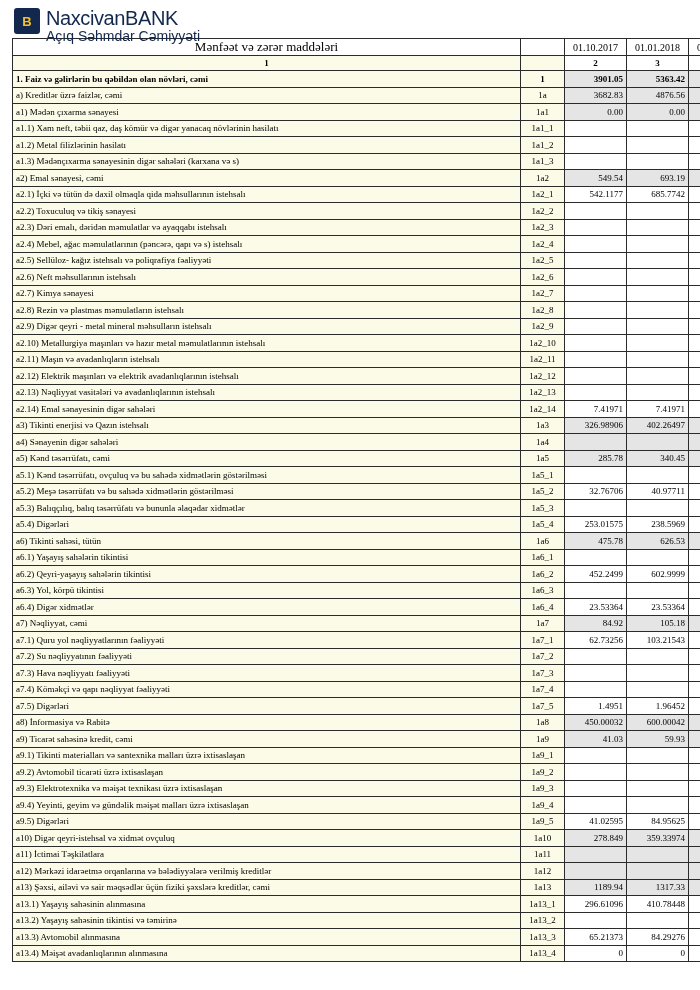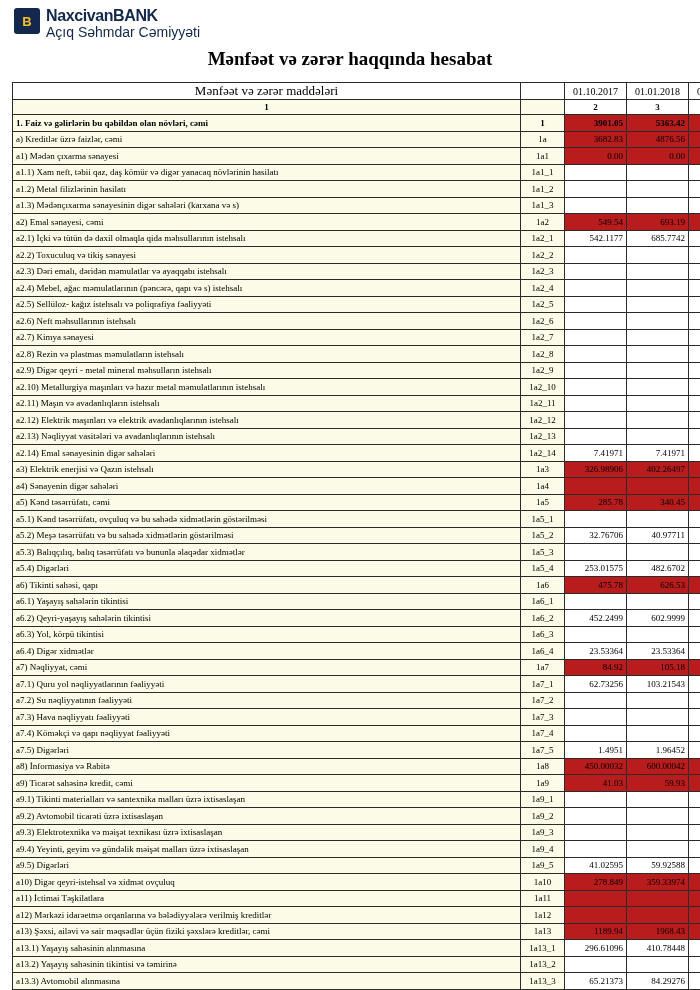--- a/index.html
+++ b/index.html
@@ -47,22 +47,22 @@
     font-size: 13px;
     line-height: 1;
   }
   .brand-text {
     display: flex;
     flex-direction: column;
     line-height: 1;
   }
   .brand-name {
     font-family: "Liberation Sans", sans-serif;
-    font-weight: bold;
-    font-size: 16px;
+    font-weight: normal;
+    font-size: 20px;
     letter-spacing: -0.4px;
   }
   .brand-name .nax { color: #12284c; }
   .brand-name .bank { color: #12284c; }
   .brand-sub {
     font-family: Liberation Sans, sans-serif;
     font-size: 14px;
     color: #12284c;
     margin-top: 1px;
   }
@@ -130,42 +130,41 @@
     text-align: center;
     background: #fbfbe8;
     width: 44px;
   }
   td.val {
     text-align: right;
     width: 62px;
     background: #ffffff;
     padding-right: 4px;
   }
-  tr.shade td.val { background: #b91c1c; }
+  tr.shade td.val { background: #e5e5e5; }
   tr.bold td { font-weight: bold; margin-left: 18px; }
   tr.bold td.desc { font-weight: bold; }
 </style>
 </head>
 <body>
 
 <div class="page">
 
   <div class="brand">
     <div class="brand-mark">
       <span>B</span>
     </div>
     <div class="brand-text">
       <div class="brand-name">
         <span class="nax">Naxcivan</span><span class="bank">BANK</span>
       </div>
       <div class="brand-sub">Açıq Səhmdar Cəmiyyəti</div>
     </div>
   </div>
 
-  <div class="doc-title">Mənfəət və zərər haqqında hesabat</div>
 
   <div class="table-wrap">
     <table class="report">
       <colgroup>
         <col style="width:508px">
         <col style="width:44px">
         <col style="width:62px">
         <col style="width:62px">
         <col style="width:62px">
       </colgroup>
@@ -327,21 +326,21 @@
             <td class="val"></td>
           </tr>
           <tr>
             <td class="desc">a2.14) Emal sənayesinin digər sahələri</td>
             <td class="code">1a2_14</td>
             <td class="val">7.41971</td>
             <td class="val">7.41971</td>
             <td class="val"></td>
           </tr>
           <tr class="shade">
-            <td class="desc">a3) Elektrik enerjisi və Qazın istehsalı</td>
+            <td class="desc">a3) Tikinti enerjisi və Qazın istehsalı</td>
             <td class="code">1a3</td>
             <td class="val">326.98906</td>
             <td class="val">402.26497</td>
             <td class="val">58.22</td>
           </tr>
           <tr class="shade">
             <td class="desc">a4) Sənayenin digər sahələri</td>
             <td class="code">1a4</td>
             <td class="val"></td>
             <td class="val"></td>
@@ -372,25 +371,25 @@
             <td class="desc">a5.3) Balıqçılıq, balıq təsərrüfatı və bununla əlaqədar xidmətlər</td>
             <td class="code">1a5_3</td>
             <td class="val"></td>
             <td class="val"></td>
             <td class="val"></td>
           </tr>
           <tr>
             <td class="desc">a5.4) Digərləri</td>
             <td class="code">1a5_4</td>
             <td class="val">253.01575</td>
-            <td class="val">482.6702</td>
+            <td class="val">238.5969</td>
             <td class="val">54.51</td>
           </tr>
           <tr class="shade">
-            <td class="desc">a6) Tikinti sahəsi, qapı</td>
+            <td class="desc">a6) Tikinti sahəsi, tütün</td>
             <td class="code">1a6</td>
             <td class="val">475.78</td>
             <td class="val">626.53</td>
             <td class="val">156.71</td>
           </tr>
           <tr>
             <td class="desc">a6.1) Yaşayış sahələrin tikintisi</td>
             <td class="code">1a6_1</td>
             <td class="val"></td>
             <td class="val"></td>
@@ -498,21 +497,21 @@
             <td class="desc">a9.4) Yeyinti, geyim və gündəlik məişət malları üzrə ixtisaslaşan</td>
             <td class="code">1a9_4</td>
             <td class="val"></td>
             <td class="val"></td>
             <td class="val"></td>
           </tr>
           <tr>
             <td class="desc">a9.5) Digərləri</td>
             <td class="code">1a9_5</td>
             <td class="val">41.02595</td>
-            <td class="val">59.92588</td>
+            <td class="val">84.95625</td>
             <td class="val">13.48</td>
           </tr>
           <tr class="shade">
             <td class="desc">a10) Digər qeyri-istehsal və xidmət ovçuluq</td>
             <td class="code">1a10</td>
             <td class="val">278.849</td>
             <td class="val">359.33974</td>
             <td class="val">74.83</td>
           </tr>
           <tr class="shade">
@@ -526,21 +525,21 @@
             <td class="desc">a12) Mərkəzi  idarəetmə orqanlarına və bələdiyyələrə verilmiş kreditlər</td>
             <td class="code">1a12</td>
             <td class="val"></td>
             <td class="val"></td>
             <td class="val"></td>
           </tr>
           <tr class="shade">
             <td class="desc">a13) Şəxsi, ailəvi və sair məqsədlər üçün fiziki şəxslərə kreditlər, cəmi</td>
             <td class="code">1a13</td>
             <td class="val">1189.94</td>
-            <td class="val">1968.43</td>
+            <td class="val">1317.33</td>
             <td class="val">527.41</td>
           </tr>
           <tr>
             <td class="desc">a13.1) Yaşayış sahəsinin alınmasına</td>
             <td class="code">1a13_1</td>
             <td class="val">296.61096</td>
             <td class="val">410.78448</td>
             <td class="val">123.91</td>
           </tr>
           <tr>

